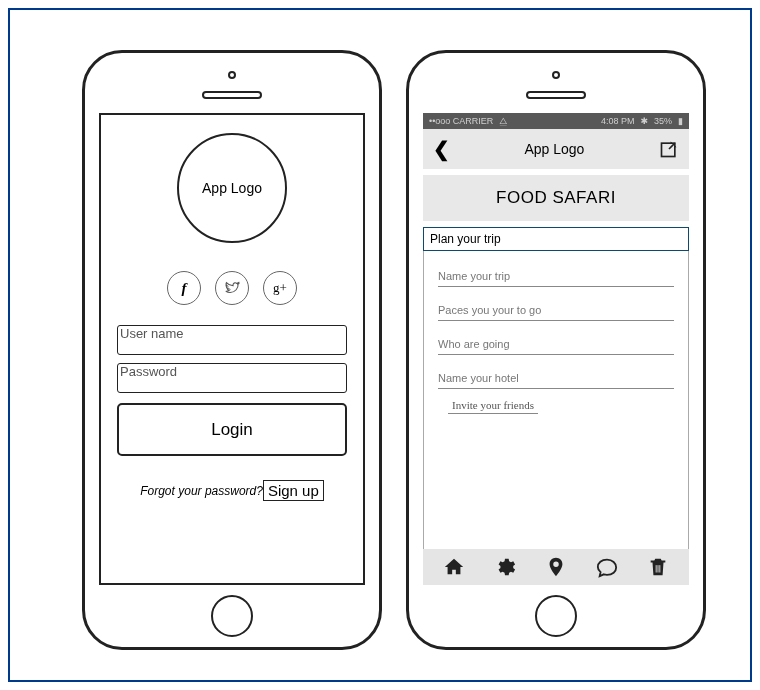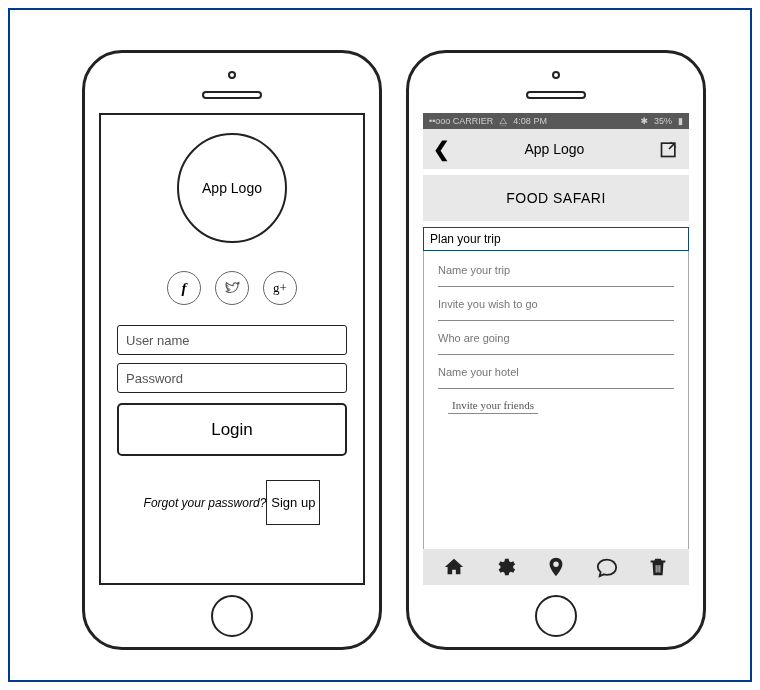--- a/index.html
+++ b/index.html
@@ -44,62 +44,62 @@
     display:flex; align-items:center; justify-content:center; font-size:14px;
     margin-top:10px;
   }
   .social-row { display:flex; gap:14px; margin-top:28px; margin-bottom:20px; }
   .soc {
     width:34px; height:34px; border:1.5px solid #666; border-radius:50%;
     display:flex; align-items:center; justify-content:center; font-size:15px;
   }
   .field {
     width:230px; height:30px; border:1.5px solid #222; border-radius:3px;
-    margin-bottom:8px; padding:0 8px; font-size:13px; color:#555;
-    display:flex; align-items:center; text-align:left;
+    margin-bottom:8px; padding:0 2px; font-size:13px; color:#555;
+    display:flex; text-align:left;
   }
   .login-btn {
     width:230px; height:53px; border:2px solid #222; border-radius:5px;
     display:flex; align-items:center; justify-content:center; font-size:17px;
     margin-top:2px;
   }
   .bottom-row {
     width:230px; display:flex; justify-content:center; align-items:center;
     margin-top:24px; font-size:12px;
   }
   .forgot {}
   .signup {
-    border:1.5px solid #222; padding:14px 4px; font-size:13px;
+    border:1.5px solid #222; padding:1px 4px; font-size:15px;
   }
   .italic { font-style:italic; }
 
   
   .rwrap { display:flex; flex-direction:column; height:100%; }
   .statusbar {
     height:16px; background:#585858; color:#cfcfcf; font-size:9px;
     display:flex; align-items:center; padding:0 6px; gap:6px;
     justify-content:space-between;
   }
   .navbar {
     height:40px; background:#e8e8e8; display:flex; align-items:center;
     padding:0 10px; justify-content:space-between; font-size:14px;
   }
   .banner {
     height:46px; background:#e8e8e8; margin-top:6px;
     display:flex; align-items:center; justify-content:center;
-    font-size:14px; letter-spacing:0.5px;
+    font-size:17px; letter-spacing:0.5px;
   }
   .section-head {
     height:24px; border:1px solid #0c4a6e; display:flex; align-items:center;
     padding:0 6px; font-size:12px; margin-top:6px;
   }
   .formarea { flex:1; padding:6px 14px 0 14px; border-left:1px solid #aaa; border-right:1px solid #aaa; }
   .r-field {
     border-bottom:1px solid #888; height:30px; font-size:11px; color:#777;
-    display:flex; align-items:flex-end; padding-bottom:10px; margin-bottom:4px;
+    display:flex; align-items:flex-end; padding-bottom:4px; margin-bottom:4px;
   }
   .invite {
     font-size:11px; color:#555; width:90px; text-align:center;
     border-bottom:1px solid #888; margin-top:10px; padding-bottom:2px; margin-left:10px;font-family:Liberation Serif, serif;
   }
   .tabbar {
     height:36px; background:#e5e5e5; display:flex; align-items:center;
     justify-content:space-around; padding:0 6px;
   }
   .tabicon { width:22px; height:22px; fill:#222; }
@@ -151,21 +151,21 @@
   </div>
 
   <div class="phone right">
     <div class="cam"></div>
     <div class="speaker"></div>
     <div class="screen right">
       <div class="rwrap">
         <div class="statusbar">
           <span>••ooo  CARRIER</span>
           <span>⧋</span>
-          <span style="flex:1;text-align:left">4:08 PM</span>
+          <span style="flex:1;text-align:right">4:08 PM</span>
           <span>✱</span>
           <span>35%</span>
           <span>▮</span>
         </div>
         <div class="navbar">
           <span class="glyph-back">❮</span>
           <span>App Logo</span>
           <svg class="edit-box" viewBox="0 0 24 24">
             <rect x="3" y="5" width="16" height="16" fill="none" stroke="#222" stroke-width="2"></rect>
             <path d="M14 3 l7 7 -3 0 0 -4 -4 0 z" fill="#222"></path>
@@ -176,21 +176,21 @@
           <span>FOOD SAFARI</span>
         </div>
         <div class="section-head">
           <span>Plan your trip</span>
         </div>
         <div class="formarea">
           <div class="r-field">
               <span>Name your trip</span>
             </div>
           <div class="r-field">
-              <span>Invite you wish to go</span>
+              <span>Paces you your to go</span>
             </div>
           <div class="r-field">
               <span>Who are going</span>
             </div>
           <div class="r-field">
               <span>Name your hotel</span>
             </div>
           <div class="invite"><span>Invite your friends</span></div>
         </div>
         <div class="tabbar">

